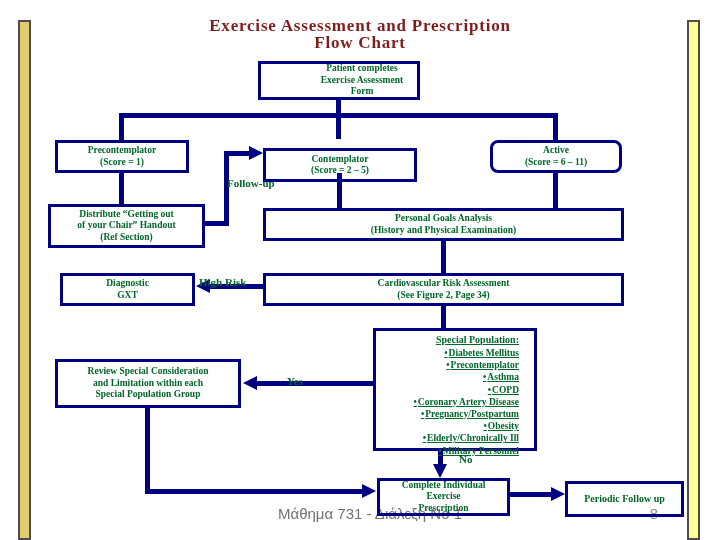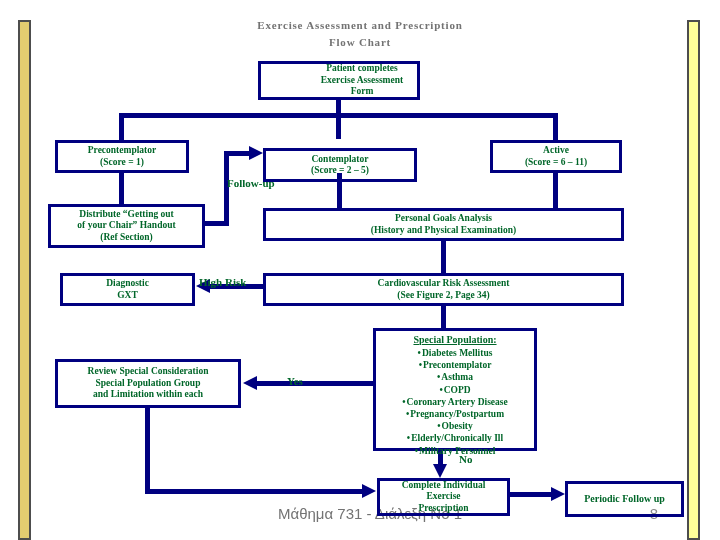--- a/index.html
+++ b/index.html
@@ -15,41 +15,41 @@
   .sidebar {
     position:absolute; top:20px; bottom:0; width:13px;
     border:2px solid #4d4d4d; z-index:2;
   }
   #bar-left  { left:18px;  background:#e3cc70; }
   #bar-right { left:687px; background:#ffff99; }
 
   
   .title {
     position:absolute; left:150px; top:17px; width:420px;
-    text-align:center; color:#737373; font-weight:bold;
-    font-size:11px; letter-spacing:0.8px; line-height:17px; z-index:3;
+    text-align:center; color:#7f1d1d; font-weight:bold;
+    font-size:17px; letter-spacing:0.8px; line-height:17px; z-index:3;
   }
 
   
   .box {
     position:absolute; border:3px solid #000080; background:transparent;
     color:#006629; font-weight:bold; text-align:center;
     display:flex; flex-direction:column; justify-content:center;
     z-index:3; font-size:9.5px; line-height:1.2;
   }
   #b-patient    { left:258px; top:61px;  width:162px; height:39px;padding-left:46px; }
   #b-precon     { left:55px;  top:140px; width:134px; height:33px; }
   #b-contemp    { left:263px; top:148px; width:154px; height:34px; }
-  #b-active     { left:490px; top:140px; width:132px; height:33px; }
+  #b-active     { left:490px; top:140px; width:132px; height:33px;border-radius:8px; }
   #b-distribute { left:48px;  top:204px; width:157px; height:44px; }
   #b-goals      { left:263px; top:208px; width:361px; height:33px; }
   #b-gxt        { left:60px;  top:273px; width:135px; height:33px; }
   #b-cardio     { left:263px; top:273px; width:361px; height:33px; }
   #b-special    { left:373px; top:328px; width:164px; height:123px;
-                  text-align:center; justify-content:flex-start; padding:3px 0; }
+                  text-align:right; justify-content:flex-start; padding:3px 15px;text-decoration:underline; }
   #b-review     { left:55px;  top:359px; width:186px; height:49px; }
   #b-complete   { left:377px; top:478px; width:133px; height:38px; }
   #b-periodic   { left:565px; top:481px; width:119px; height:36px; font-size:10px; }
 
   .sp-head { text-decoration:underline; font-size:10px; margin-bottom:1px; }
   .sp-item { font-size:9.5px; line-height:12.2px; }
   .sp-item::before { content:"\2022"; margin-right:1px; }
 
   
   .ln { position:absolute; background:#000080; z-index:2; }
@@ -169,22 +169,22 @@
   <div class="sp-item">COPD</div>
   <div class="sp-item">Coronary Artery Disease</div>
   <div class="sp-item">Pregnancy/Postpartum</div>
   <div class="sp-item">Obesity</div>
   <div class="sp-item">Elderly/Chronically Ill</div>
   <div class="sp-item">Military Personnel</div>
 </div>
 
 <div class="box" id="b-review">
   <div>Review Special Consideration</div>
+  <div>and Limitation within each</div>
   <div>Special Population Group</div>
-  <div>and Limitation within each</div>
 </div>
 
 <div class="box" id="b-complete">
   <div>Complete Individual</div>
   <div>Exercise</div>
   <div>Prescription</div>
 </div>
 
 <div class="box" id="b-periodic">
   <div>Periodic Follow up</div>

